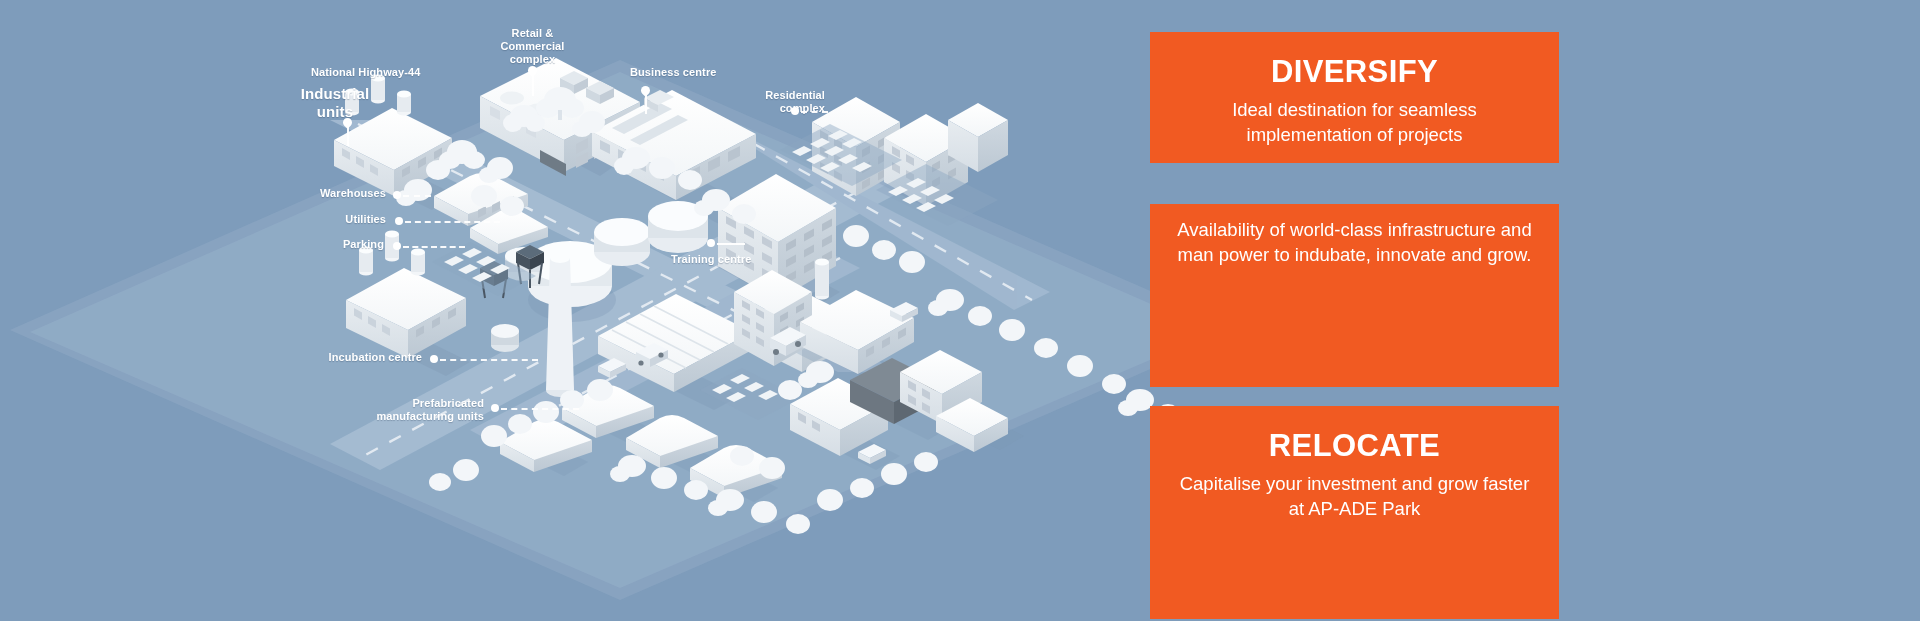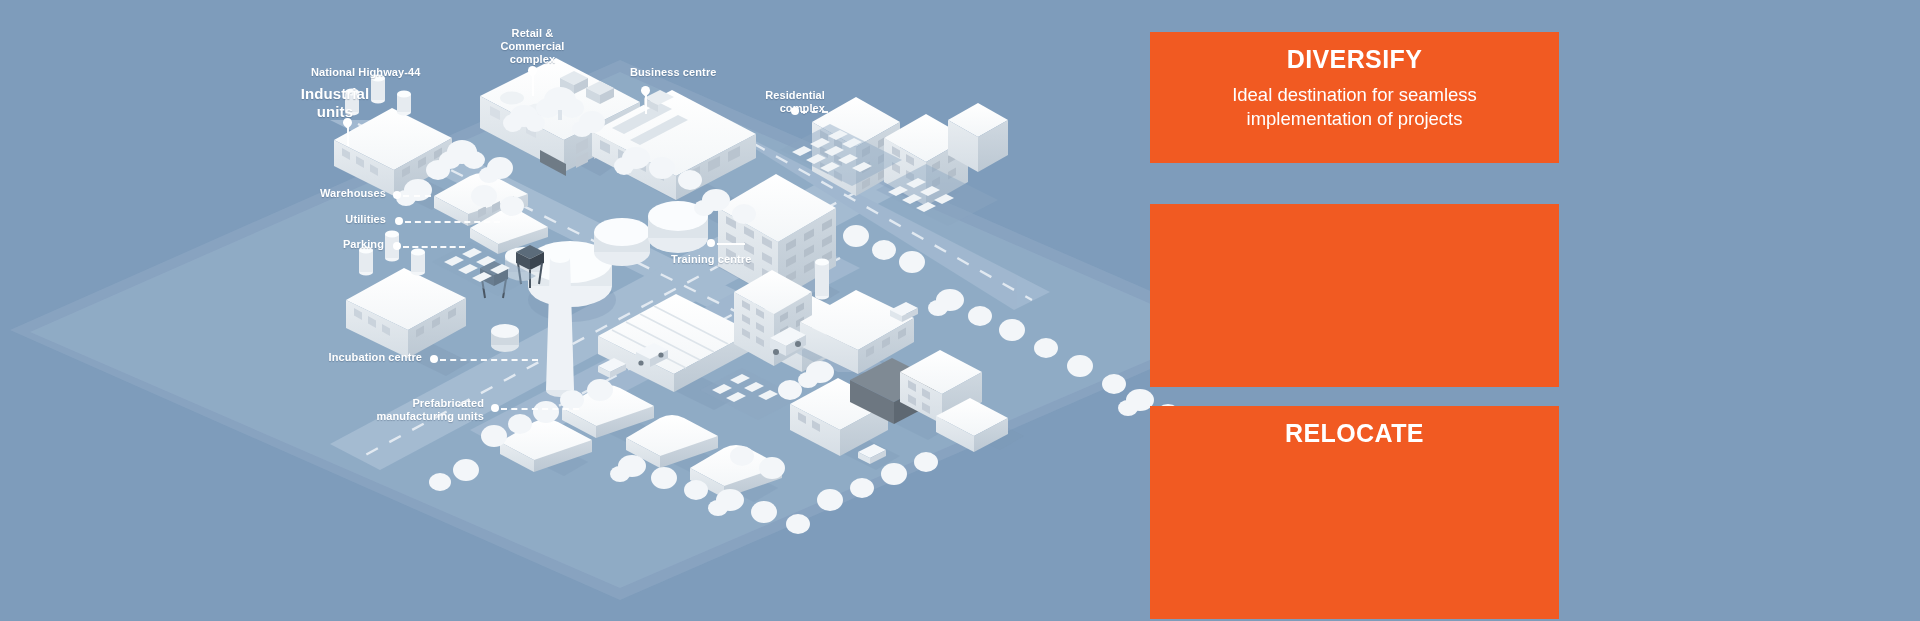--- a/index.html
+++ b/index.html
@@ -46,24 +46,24 @@
   .card{
     position:absolute;
     background:#f15a22;
     color:#ffffff;
     box-sizing:border-box;
     padding:14px 26px 18px 26px;
     text-align:center;
     pointer-events:auto;
   }
   .card-title{
-    font-size:25px;
+    font-size:31px;
     font-weight:bold;
     letter-spacing:.4px;
-    margin:0 0 9px 0;
+    margin:9px 0 9px 0;
     line-height:1.1;
   }
   .card-body{
     font-size:18.5px;
     font-weight:400;
     line-height:1.33;
     margin:0;
   }
   #card-0{left:1150px;top:32px;width:409px;height:131px;}
   #card-1{left:1150px;top:204px;width:409px;height:183px;}
@@ -708,22 +708,24 @@
   <div class="leader" style="left:501px;top:408px;width:78px;"></div>
 
   <div id="cards">
 
     <div class="card" id="card-0">
       <p class="card-title">DIVERSIFY</p>
       <p class="card-body">Ideal destination for seamless implementation of projects</p>
     </div>
 
     <div class="card" id="card-1">
+      <p class="card-body">Availability of world-class infrastructure and man power to indubate, innovate and grow.</p>
     </div>
 
     <div class="card" id="card-2">
       <p class="card-title">RELOCATE</p>
+      <p class="card-body">Capitalise your investment and grow faster at AP-ADE Park</p>
     </div>
 
   </div>
 
   <div id="right-strip"></div>
 </div>
 
 </body></html>

